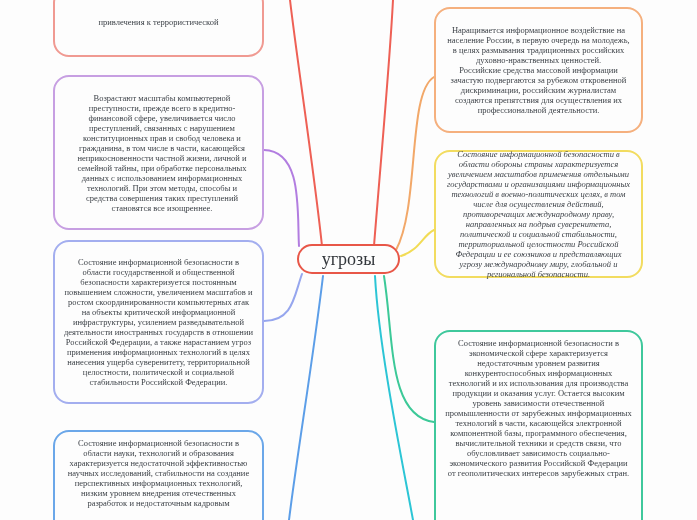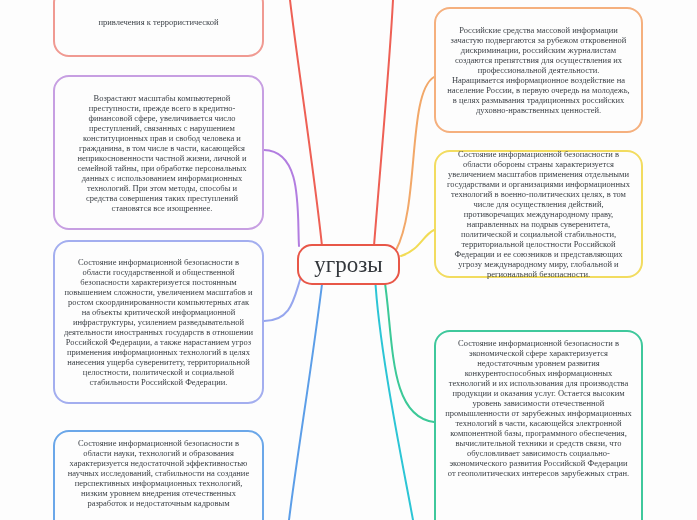--- a/index.html
+++ b/index.html
@@ -19,28 +19,28 @@
   }
   .topic.flex-start{justify-content:flex-start;padding-top:6px;}
   .topic p{margin:0;}
   .left-col{left:53px;width:211px;}
   .right-col{left:434px;width:209px;}
   #branch-terror   {top:-13px;height:70px;}
   #branch-cyber    {top:75px;height:155px;padding-left:16px;}
   #branch-statesec {top:240px;height:164px;justify-content:center;}
   #branch-science  {top:430px;height:112px;}
   #branch-media    {top:7px;height:126px;}
-  #branch-defense  {top:150px;height:128px;}
+  #branch-defense  {top:150px;height:128px;font-style:italic;}
   #branch-economy  {top:330px;height:210px;}
   #root-node{
-    position:absolute;left:297px;top:244px;width:103px;height:41px;
+    position:absolute;left:297px;top:244px;width:103px;height:30px;
     box-sizing:border-box;background:#fdfdfd;
     border:2.5px solid #e85748;border-radius:15px;
     display:flex;align-items:center;justify-content:center;
-    font-size:23px;color:#33373c;z-index:3;
+    font-size:18px;color:#33373c;z-index:3;
   }
   path.edge{fill:none;stroke-width:2;stroke-linecap:round;}
 </style>
 </head>
 <body>
 
 <svg id="edges" viewBox="0 0 697 520" xmlns="http://www.w3.org/2000/svg">
   <path class="edge" d="M322,246 C314,170 297,60 290,0" stroke-width="2.4" stroke="#ee6055"></path>
   <path class="edge" d="M374,246 C380,170 390,60 393,0" stroke-width="2.4" stroke="#ee6055"></path>
   <path class="edge" d="M264,150 C303,151 297,212 299,246" stroke="#b27de0"></path>
@@ -62,22 +62,22 @@
 
 <div class="topic left-col" id="branch-statesec" style="border-color: rgb(163, 174, 239);">
   <p>Состояние информационной безопасности в области государственной и общественной безопасности характеризуется постоянным повышением сложности, увеличением масштабов и ростом скоординированности компьютерных атак на объекты критической информационной инфраструктуры, усилением разведывательной деятельности иностранных государств в отношении Российской Федерации, а также нарастанием угроз применения информационных технологий в целях нанесения ущерба суверенитету, территориальной целостности, политической и социальной стабильности Российской Федерации.</p>
 </div>
 
 <div class="topic left-col flex-start" id="branch-science" style="border-color: rgb(107, 167, 233);">
   <p>Состояние информационной безопасности в области науки, технологий и образования характеризуется недостаточной эффективностью научных исследований, стабильности на создание перспективных информационных технологий, низким уровнем внедрения отечественных разработок и недостаточным кадровым</p>
 </div>
 
 <div class="topic right-col" id="branch-media" style="border-color: rgb(245, 176, 126);">
+  <p>Наращивается информационное воздействие на население России, в первую очередь на молодежь, в целях размывания традиционных российских духовно-нравственных ценностей.</p>
   <p>Российские средства массовой информации зачастую подвергаются за рубежом откровенной дискриминации, российским журналистам создаются препятствия для осуществления их профессиональной деятельности.</p>
-  <p>Наращивается информационное воздействие на население России, в первую очередь на молодежь, в целях размывания традиционных российских духовно-нравственных ценностей.</p>
 </div>
 
 <div class="topic right-col" id="branch-defense" style="border-color: rgb(242, 220, 96);">
   <p>Состояние информационной безопасности в области обороны страны характеризуется увеличением масштабов применения отдельными государствами и организациями информационных технологий в военно-политических целях, в том числе для осуществления действий, противоречащих международному праву, направленных на подрыв суверенитета, политической и социальной стабильности, территориальной целостности Российской Федерации и ее союзников и представляющих угрозу международному миру, глобальной и региональной безопасности.</p>
 </div>
 
 <div class="topic right-col flex-start" id="branch-economy" style="border-color: rgb(63, 200, 156);">
   <p>Состояние информационной безопасности в экономической сфере характеризуется недостаточным уровнем развития конкурентоспособных информационных технологий и их использования для производства продукции и оказания услуг. Остается высоким уровень зависимости отечественной промышленности от зарубежных информационных технологий в части, касающейся электронной компонентной базы, программного обеспечения, вычислительной техники и средств связи, что обусловливает зависимость социально-экономического развития Российской Федерации от геополитических интересов зарубежных стран.</p>
 </div>
 

